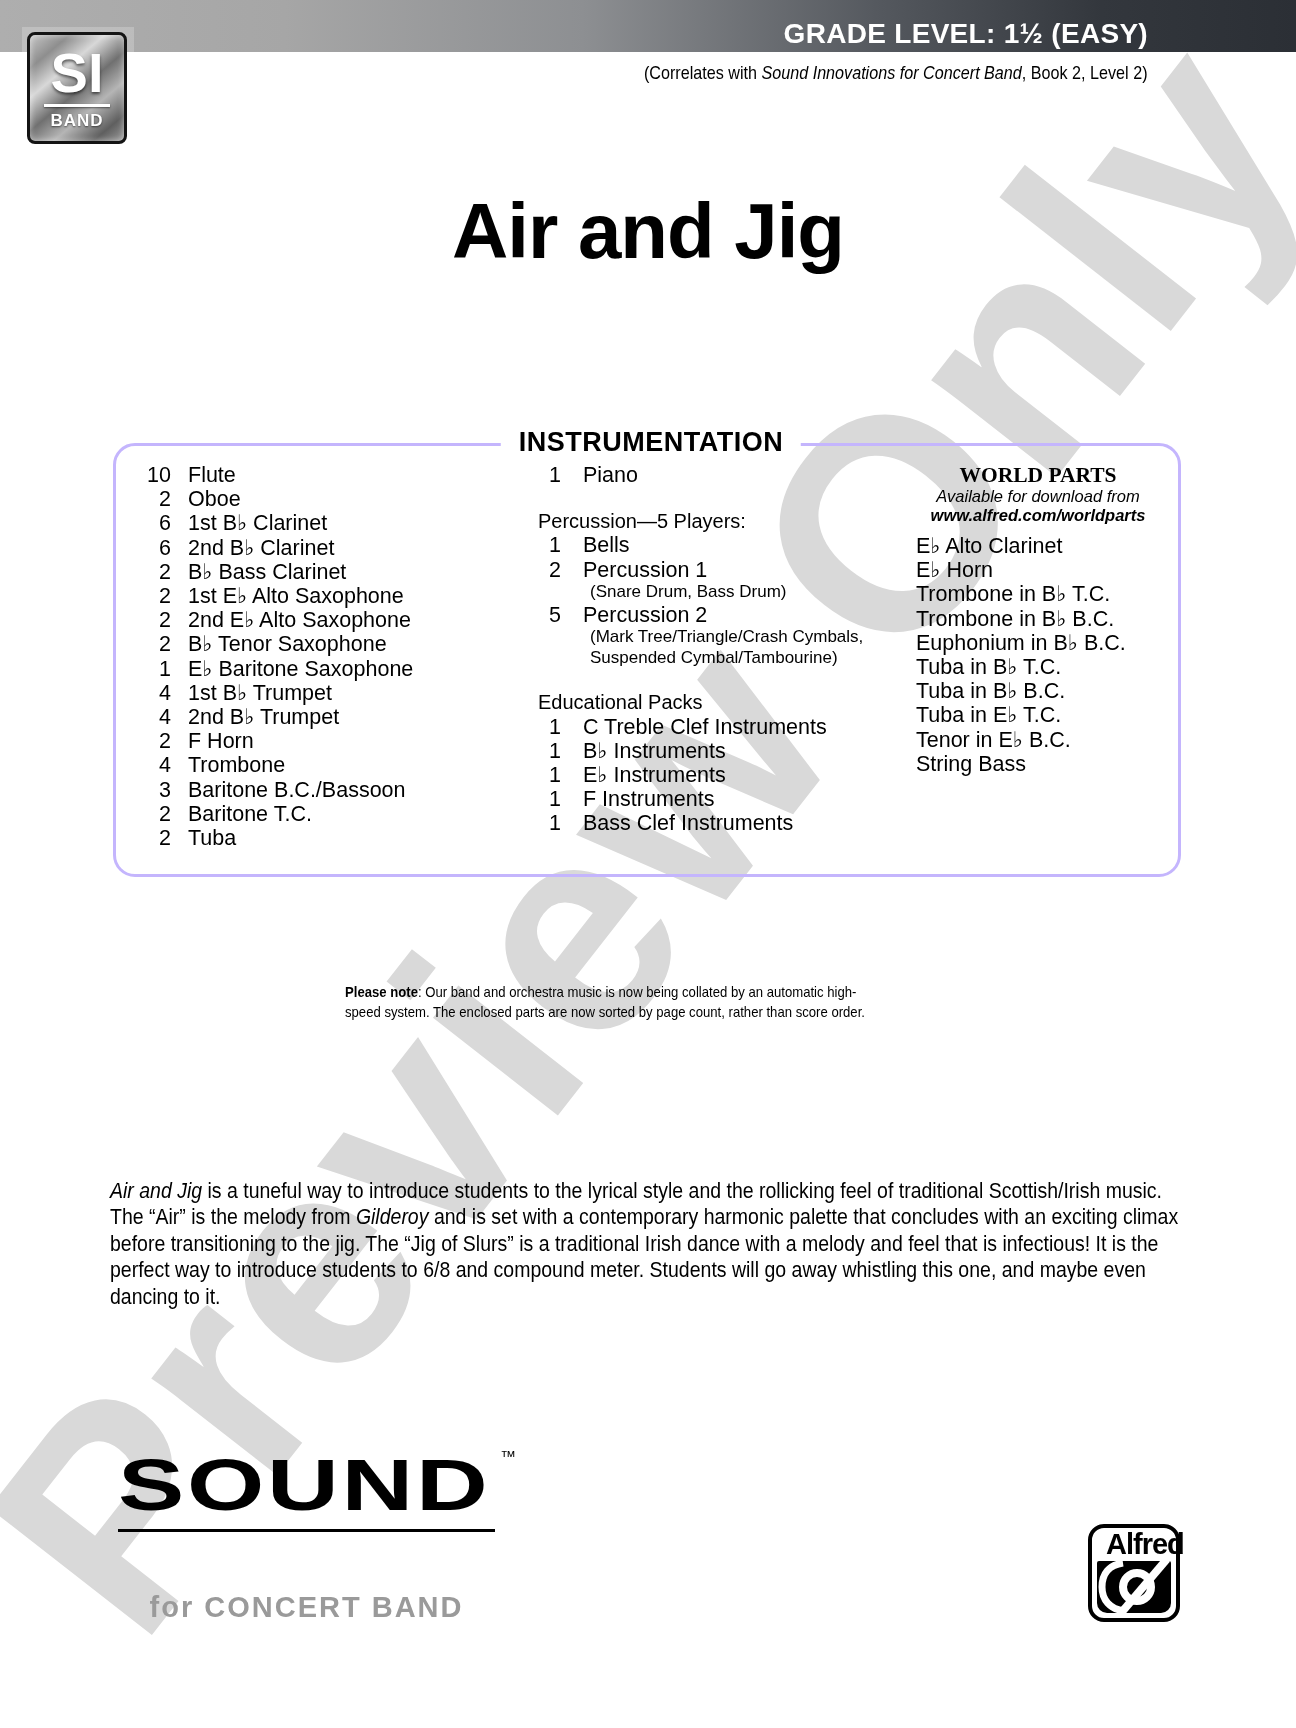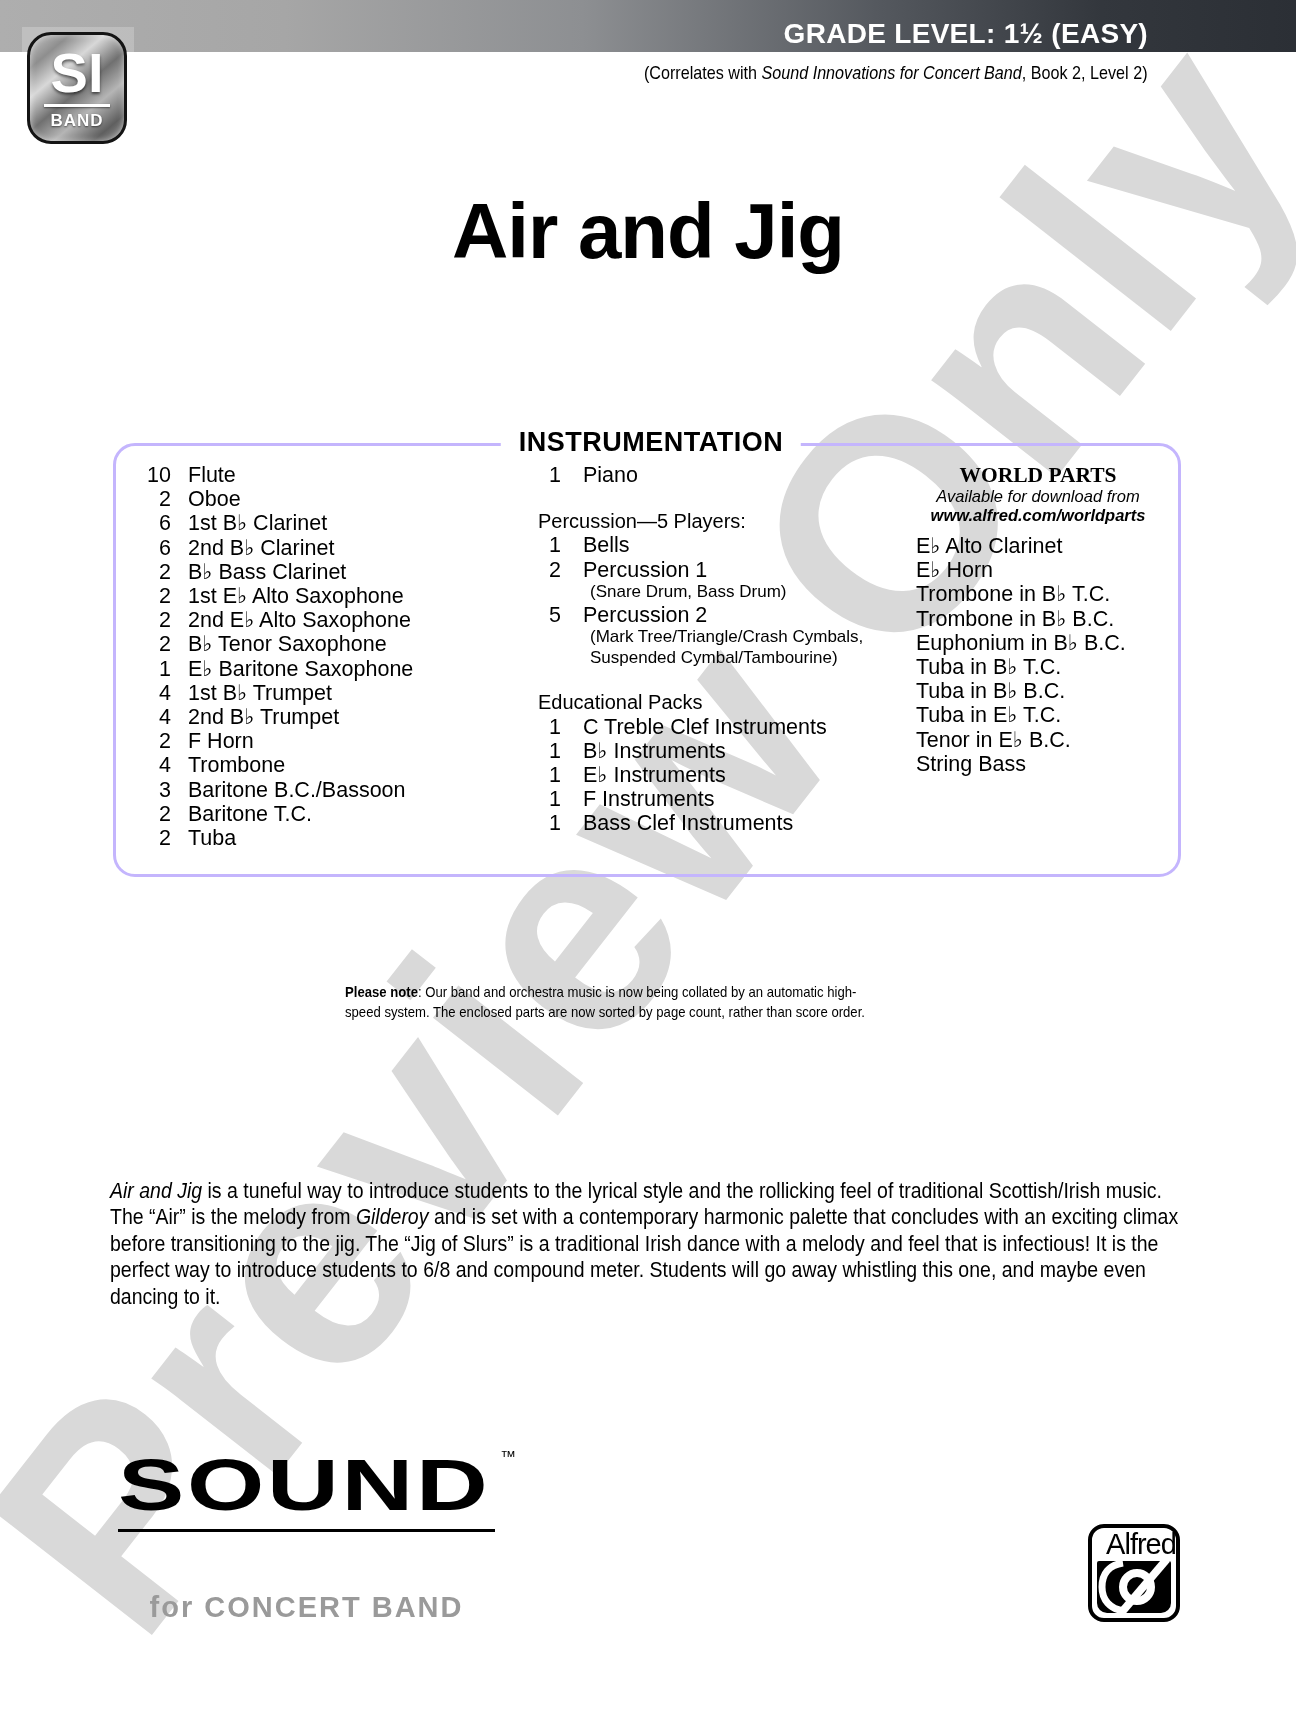--- a/index.html
+++ b/index.html
@@ -15,21 +15,21 @@
 
   
   .topbar{position:absolute;left:0;top:0;width:100%;height:52px;z-index:2;
     background:linear-gradient(90deg,#aeaeae 0%,#a6a6a6 22%,#8d8f92 45%,#54585e 68%,#33373d 85%,#2b2f35 100%);}
   .grade{position:absolute;right:148px;bottom:2px;color:#fff;font-weight:bold;font-size:28px;letter-spacing:.3px;white-space:nowrap;}
   .correlates{position:absolute;top:62px;right:148px;font-size:19px;transform:scaleX(.85);
     transform-origin:100% 0;white-space:nowrap;z-index:2;}
 
   
   .badge-glow{position:absolute;left:22px;top:27px;width:112px;height:25px;background:rgba(255,255,255,.22);z-index:2;}
-  .badge{position:absolute;left:27px;top:32px;width:100px;height:112px;z-index:3;border:3px solid #141414;border-radius:24px;
+  .badge{position:absolute;left:27px;top:32px;width:100px;height:112px;z-index:3;border:3px solid #141414;border-radius:8px;
     background:linear-gradient(140deg,#c6c6c6 0%,#8e8e8e 18%,#d8d8d8 34%,#707070 52%,#b5b5b5 68%,#5f5f5f 86%,#9a9a9a 100%);
     box-shadow:inset 0 0 6px rgba(255,255,255,.5);display:flex;flex-direction:column;align-items:center;justify-content:center;box-sizing:border-box;}
   .badge-si{font-size:56px;font-weight:bold;color:#fff;line-height:56px;text-shadow:0 2px 3px rgba(0,0,0,.55);}
   .badge-line{width:66px;height:3px;background:#fff;margin:3px 0 4px;box-shadow:0 1px 2px rgba(0,0,0,.5);}
   .badge-band{font-size:17px;font-weight:bold;color:#fff;letter-spacing:1px;text-shadow:0 1px 2px rgba(0,0,0,.55);}
 
   
   .title{position:absolute;left:0;top:186px;width:1296px;text-align:center;font-size:78px;font-weight:bold;letter-spacing:-1px;z-index:1;}
   .byline{position:absolute;left:0;top:270px;width:1296px;text-align:center;font-size:27px;font-style:italic;z-index:1;}
 
@@ -66,21 +66,21 @@
     letter-spacing:2px;transform:scale(1.38,1);transform-origin:0 0;z-index:2;}
   .sound-tm{position:absolute;left:500px;top:1448px;font-size:16px;z-index:2;}
   .sound-rule{position:absolute;left:118px;top:1529px;width:377px;height:3px;background:#000;z-index:2;}
   .sound-innov{position:absolute;left:118px;top:1537px;font-size:42px;font-weight:bold;line-height:42px;letter-spacing:5px;z-index:2;}
   .sound-tag{position:absolute;left:118px;top:1591px;width:377px;text-align:center;font-size:29px;font-weight:bold;
     letter-spacing:2px;color:#9a9a9a;z-index:2;}
 
   
   .alfred{position:absolute;left:1088px;top:1524px;width:92px;height:98px;border:4px solid #000;border-radius:16px;
     background:#fff;box-sizing:border-box;z-index:2;}
-  .alfred-name{text-align:center;font-size:29px;font-weight:normal;letter-spacing:-1px;line-height:30px;margin-top:1px;padding-left:14px;}
+  .alfred-name{text-align:center;font-size:29px;font-weight:bold;letter-spacing:-1px;line-height:30px;margin-top:1px;padding-left:14px;}
   .alfred-mark{position:absolute;left:5px;right:5px;top:33px;bottom:5px;background:#000;border-radius:2px 2px 10px 10px;overflow:hidden;}
 </style>
 </head>
 <body>
 
 <div id="page">
 
   <div class="watermark">Preview Only</div>
 
   <div class="topbar">

